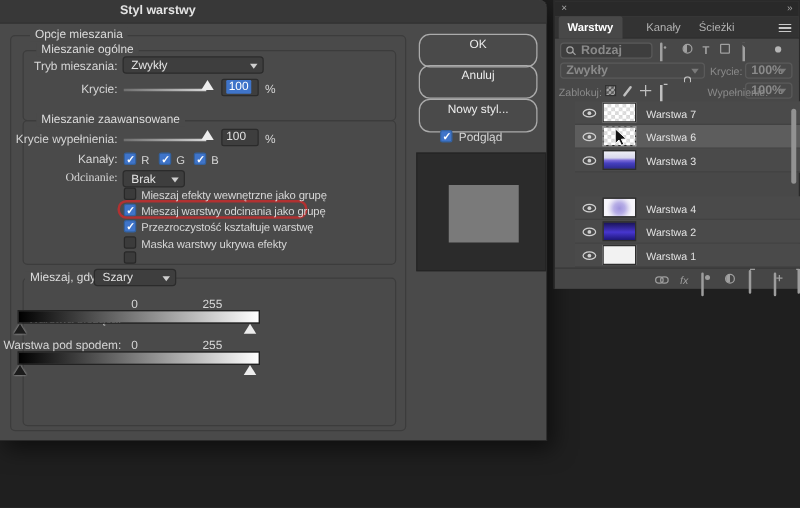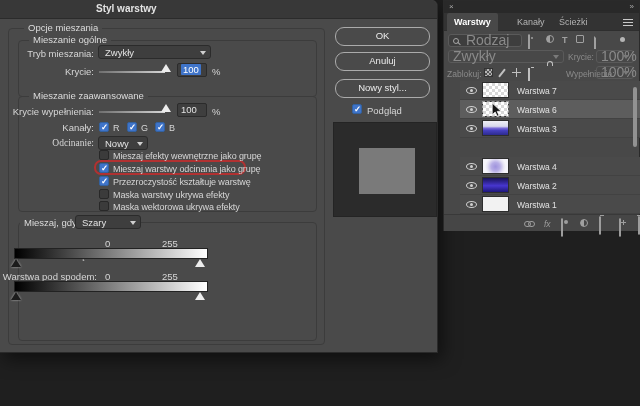--- a/index.html
+++ b/index.html
@@ -29,35 +29,35 @@
   .tri{position:absolute;width:0;height:0;border-left:5px solid transparent;border-right:5px solid transparent;
        border-bottom:8px solid #ededed;}
   .tri.dark{border-bottom-color:#1c1c1c;filter:drop-shadow(0 0 1px #bbb);}
   .cb{position:absolute;width:10px;height:10px;background:#3b3b3b;border:1px solid #282828;border-radius:2px;}
   .cb.on{background:#3f74c9;border-color:#33619f;}
   .cb.on::after{content:"\2713";position:absolute;left:1px;top:-1px;color:#fff;font-size:8.5px;font-weight:bold;}
   .cb-lbl{position:absolute;font-size:9px;color:#d6d6d6;white-space:nowrap;letter-spacing:-0.1px;}
   .hlbox{position:absolute;border:2px solid #b13131;border-radius:7px;}
   .gradbar{position:absolute;width:194px;height:11px;border:1px solid #222;
            background:linear-gradient(90deg,#000 0%,#fff 100%);}
-  .btn{position:absolute;left:335px;width:95px;height:19px;border:1px solid #ababab;border-radius:9px;
+  .btn{position:absolute;left:335px;width:95px;height:27px;border:1px solid #ababab;border-radius:9px;
        color:#ececec;font-size:9.5px;text-align:center;line-height:15px;background:transparent;}
   .preview{position:absolute;left:333px;top:122px;width:104px;height:95px;background:#2b2b2b;border:1px solid #242424;}
   .preview-sq{position:absolute;left:25px;top:25px;width:56px;height:46px;background:#7a7a7a;}
 
   
   .panel{position:absolute;left:443px;top:0;width:197px;height:231px;background:#484848;border:1px solid #2a2a2a;}
   .minibar{position:absolute;left:0;top:0;width:100%;height:12px;background:#292929;color:#a9a9a9;font-size:8px;}
   .tabsrow{position:absolute;left:0;top:12px;width:100%;height:18px;background:#333333;border-bottom:1px solid #2e2e2e;}
   .tab{position:absolute;top:0;height:18px;font-size:9px;color:#b3b3b3;line-height:18px;padding:0 7px;}
   .tab.active{background:#484848;color:#ffffff;font-weight:bold;border-radius:2px 2px 0 0;}
   .prow{position:absolute;left:0;width:100%;background:#484848;}
   .dim{color:#8a8a8a;}
-  .pdd{position:absolute;border:1px solid #5a5a5a;border-radius:3px;font-size:14px;color:#8a8a8a;
-       line-height:11px;padding:0 12px 0 4px;white-space:nowrap;}
+  .pdd{position:absolute;border:1px solid #5a5a5a;border-radius:3px;font-size:10px;color:#8a8a8a;
+       line-height:11px;padding:0 12px 0 4px;white-space:nowrap;font-weight:bold;}
   .pdd .chev{border-top-color:#7a7a7a;top:4px;}
   .mag{display:inline-block;width:6px;height:6px;border:1px solid #a5a5a5;border-radius:50%;position:relative;vertical-align:middle;}
   .mag::after{content:"";position:absolute;width:4px;height:1px;background:#a5a5a5;transform:rotate(45deg);right:-3px;bottom:-1px;}
   .lrow{position:absolute;left:16px;width:187px;height:19px;background:#4a4a4a;border-bottom:1px solid #424242;}
   .lrow.selected{background:#5d5d5d;}
   .eye{position:absolute;left:6px;top:6px;width:11px;height:7px;border:1px solid #cfcfcf;border-radius:50%/50%;}
   .eye::after{content:"";position:absolute;left:3px;top:1px;width:3px;height:3px;border-radius:50%;background:#cfcfcf;}
   .thumb{position:absolute;left:22px;top:1px;width:27px;height:16px;border:1px solid #2d2d2d;}
   .lname{position:absolute;left:57px;top:5px;font-size:8.5px;color:#e2e2e2;white-space:nowrap;}
   .checker, [data-thumb="checker"], [data-thumb="checker-shape"]{
@@ -147,35 +147,34 @@
     <span class="rlbl" style="top:122px;">Kanały:</span>
     <span class="cb on" style="left:99px;top:122px;"></span>
     <span class="cb-lbl" style="left:113px;top:123px;">R</span>
     <span class="cb on" style="left:127px;top:122px;"></span>
     <span class="cb-lbl" style="left:141px;top:123px;">G</span>
     <span class="cb on" style="left:155px;top:122px;"></span>
     <span class="cb-lbl" style="left:169px;top:123px;">B</span>
 
     <span class="rlbl" style="top:138px;font-family:Liberation Serif, serif;">Odcinanie:</span>
     <div class="dd" style="left:98px;top:136px;width:50px;height:14px;">
-      <span>Nowy</span>
+      <span>Brak</span>
       <span class="chev"></span>
     </div>
 
     <div class="hlbox" style="left:94px;top:160px;width:152px;height:15px;"></div>
     <span class="cb" style="left:99px;top:150px;"></span>
     <span class="cb-lbl" style="left:113px;top:151px;">Mieszaj efekty wewnętrzne jako grupę</span>
     <span class="cb on" style="left:99px;top:163px;"></span>
     <span class="cb-lbl" style="left:113px;top:164px;">Mieszaj warstwy odcinania jako grupę</span>
     <span class="cb on" style="left:99px;top:176px;"></span>
     <span class="cb-lbl" style="left:113px;top:177px;">Przezroczystość kształtuje warstwę</span>
     <span class="cb" style="left:99px;top:189px;"></span>
     <span class="cb-lbl" style="left:113px;top:190px;">Maska warstwy ukrywa efekty</span>
     <span class="cb" style="left:99px;top:201px;"></span>
-    <span class="cb-lbl" style="left:113px;top:202px;">Maska wektorowa ukrywa efekty</span>
 
     <div class="gbox" style="left:18px;top:222px;width:299px;height:119px;"></div>
     <span class="gbox-label" style="left:20px;top:217px;">Mieszaj, gdy:</span>
     <div class="dd" style="left:75px;top:215px;width:66px;height:14px;">
       <span>Szary</span>
       <span class="chev"></span>
     </div>
 
     <span class="rlbl2" style="top:222px;margin-top:28px;">Warstwa bieżąca:</span>
     <span class="lbl" style="left:105px;top:238px;">0</span>

